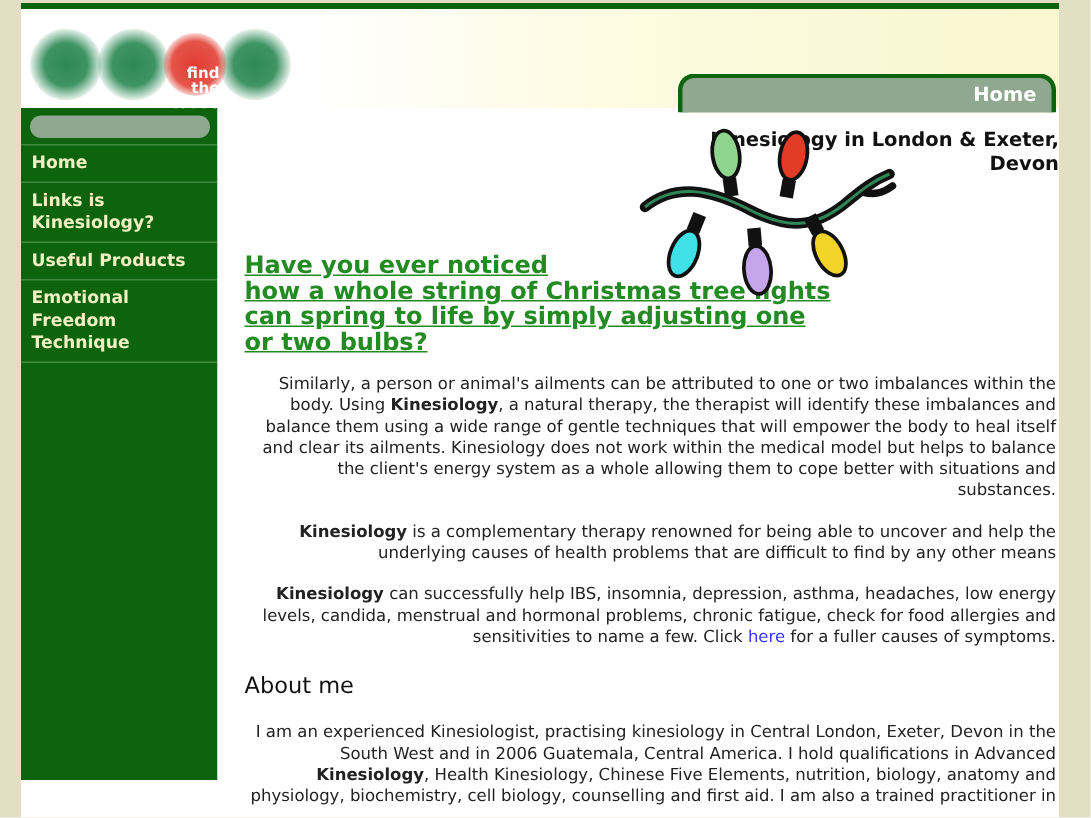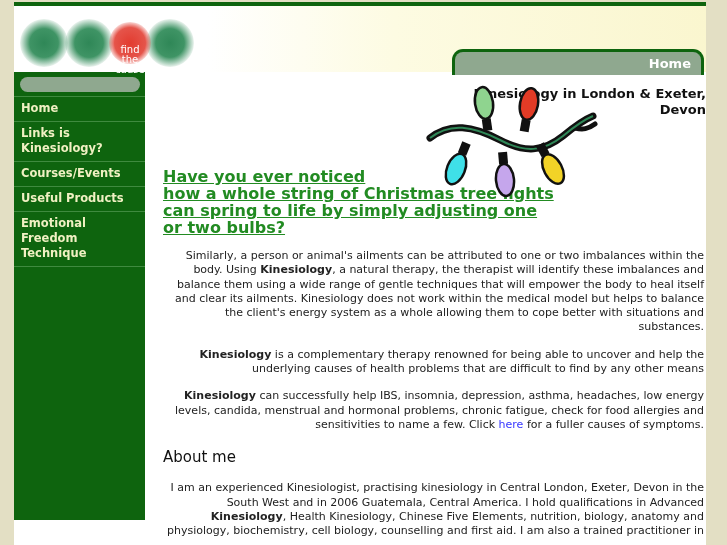--- a/index.html
+++ b/index.html
@@ -35,22 +35,22 @@
     width:48px;height:48px;top:1px;
     background:radial-gradient(circle,#2f8757 0%,#3f9465 42%,rgba(84,160,116,0) 74%);
   }
   .g1{left:2px;} .g2{left:47px;} .g3{left:128px;}
   .red{
     width:42px;height:42px;left:91px;top:4px;z-index:2;
     background:radial-gradient(circle,#e23c30 0%,#e5544a 52%,rgba(236,110,100,0) 76%);
     display:flex;align-items:center;justify-content:center;
   }
   .logo-text{
-    color:#fff;font-weight:normal;font-size:10px;line-height:10px;
-    white-space:pre-line;text-align:center;margin-top:34px;
+    color:#fff;font-weight:bold;font-size:10px;line-height:10px;
+    white-space:pre-line;text-align:right;margin-top:34px;
   }
   .home-tab{
     position:absolute;right:2px;top:43px;width:252px;height:26px;z-index:3;
     background:var(--pill);
     border:3px solid var(--dkgreen);border-bottom:none;
     border-radius:11px 11px 0 0;
     display:flex;align-items:center;justify-content:flex-end;
     padding-right:10px;cursor:pointer;
   }
   .home-tab span{color:#fff;font-weight:bold;font-size:13px;}
@@ -115,21 +115,20 @@
   </div>
 
 
   <div class="row">
 
     <div class="sidebar">
       <div class="side-pill"></div>
       <ul class="menu" id="menu">
           <li class="menu-item">Home</li>
           <li class="menu-item">Links is Kinesiology?</li>
-          <li class="menu-item">Courses/Events</li>
           <li class="menu-item">Useful Products</li>
           <li class="menu-item">Emotional Freedom Technique</li>
         </ul>
     </div>
 
     <div class="main">
       <div class="page-title">Kinesiology in London &amp; Exeter,
 Devon</div>
 
       <svg class="lights" width="175" height="130" viewBox="0 0 175 130">

